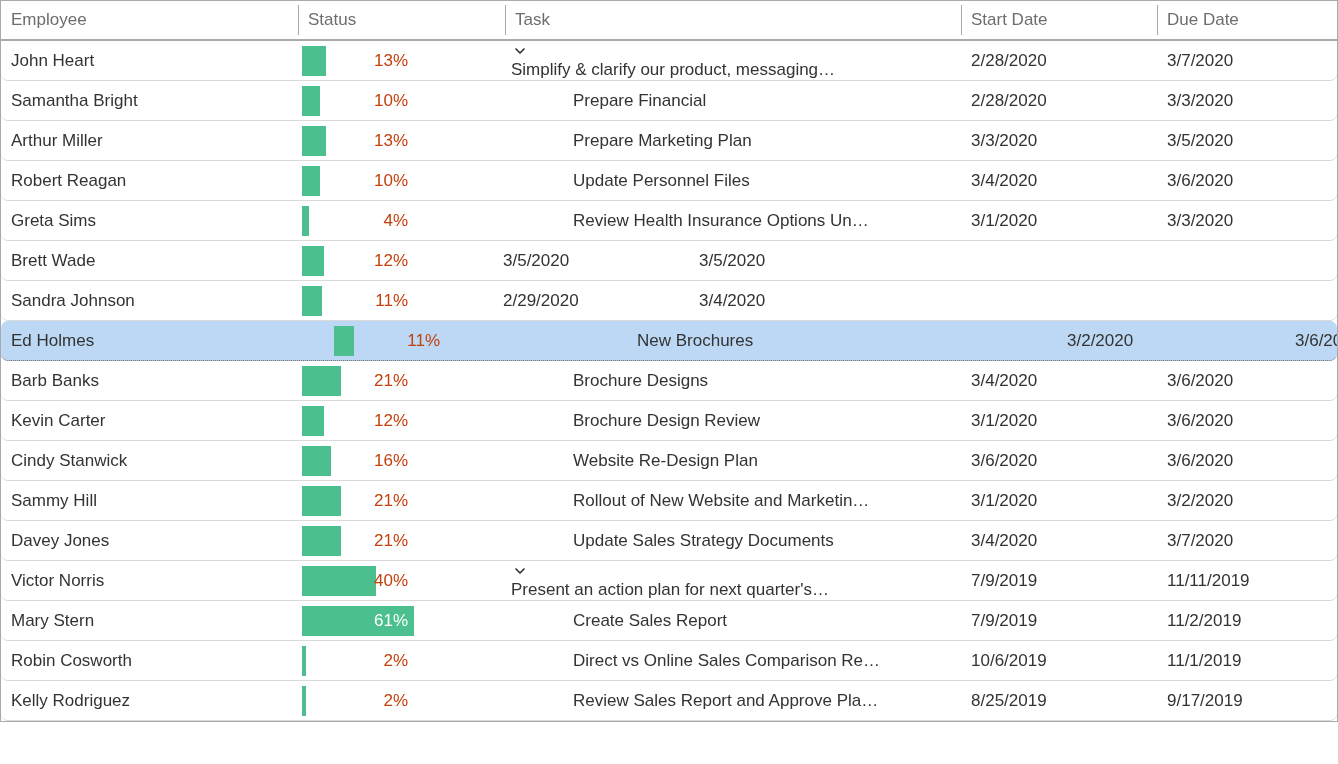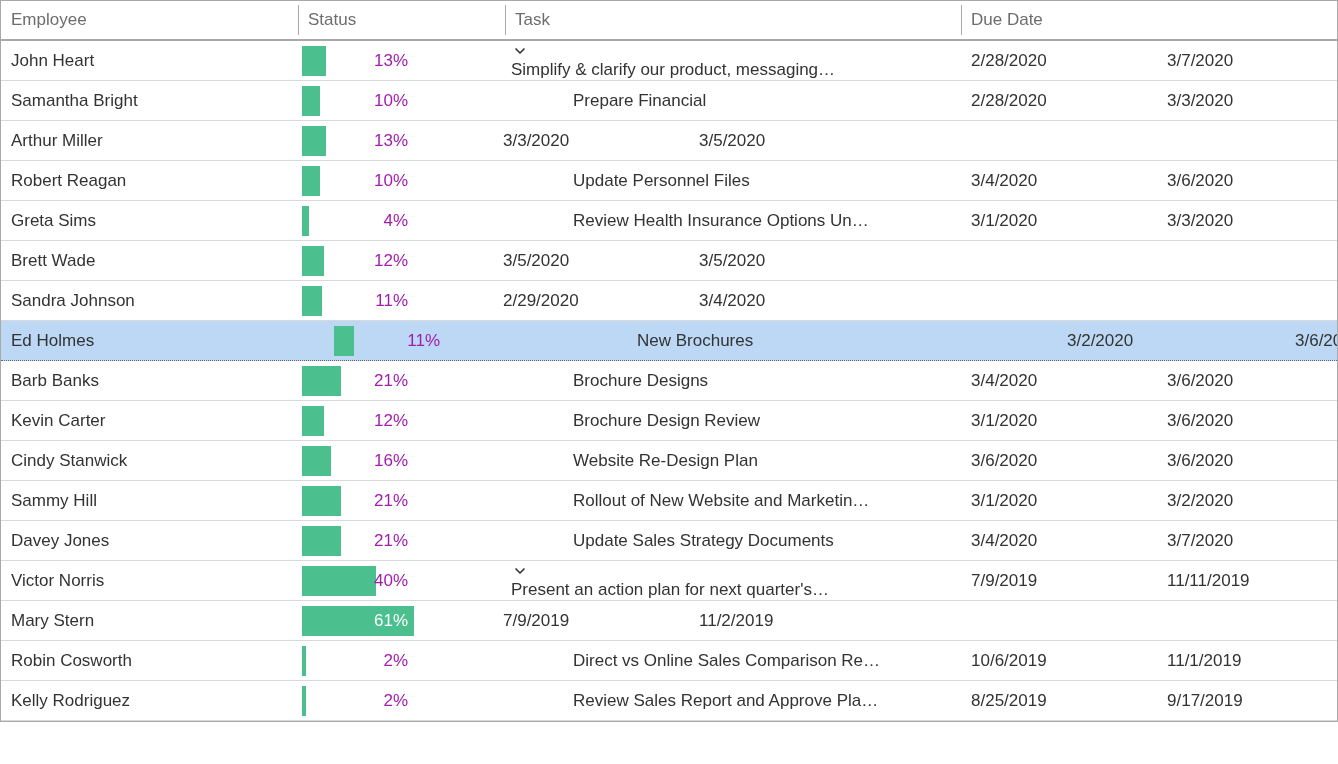--- a/index.html
+++ b/index.html
@@ -45,20 +45,21 @@
   .col-start    { width: 196px; }
   .col-due      { flex: 1; }
 
   .row {
     display: flex;
     height: 40px;
     border-bottom: 1px solid #d9d9d9;
     font-size: 17px;
     color: #333;
     background: #fff;
+    border-radius: 7px;
   }
   .row.selected {
     background: #bcd8f5;
     border-bottom: 1px dotted #666;
     gap: 32px;
   }
   .cell {
     display: flex;
     align-items: center;
     padding: 0 10px;
@@ -89,21 +90,21 @@
   .status-label {
     position: absolute;
     left: 0;
     top: 0;
     height: 100%;
     width: 112px;
     display: flex;
     align-items: center;
     justify-content: flex-end;
     padding-right: 6px;
-    color: #a21caf;
+    color: #c2410c;
     font-size: 17px;
   }
   .status-label.inverted { color: #fff; }
   .task-inner {
     display: flex;
     align-items: flex-start;
     width: 100%;
     overflow: hidden;
     flex-direction: column;
   }
@@ -128,20 +129,21 @@
 </style>
 </head>
 <body>
 
 <div class="grid">
 
   <div class="header-row">
     <div class="header-cell col-employee">Employee</div>
     <div class="header-cell col-status">Status</div>
     <div class="header-cell col-task">Task</div>
+    <div class="header-cell col-start">Start Date</div>
     <div class="header-cell col-due">Due Date</div>
   </div>
 
   <div id="rows-container">
       <div class="row">
         <div class="cell col-employee">John Heart</div>
         <div class="cell col-status status-cell">
           <div class="status-track">
             <div class="status-bar" style="width: 23.92px; background: rgb(75, 191, 141);"></div>
             <div class="status-label">13%</div>
@@ -177,20 +179,25 @@
         <div class="cell col-due">3/3/2020</div>
       </div>
       <div class="row">
         <div class="cell col-employee">Arthur Miller</div>
         <div class="cell col-status status-cell">
           <div class="status-track">
             <div class="status-bar" style="width: 23.92px; background: rgb(75, 191, 141);"></div>
             <div class="status-label">13%</div>
           </div>
         </div>
+        <div class="cell col-task task-cell">
+          <div class="task-inner indent-1">
+            <span class="task-text">Prepare Marketing Plan</span>
+          </div>
+        </div>
         <div class="cell col-start">3/3/2020</div>
         <div class="cell col-due">3/5/2020</div>
       </div>
       <div class="row">
         <div class="cell col-employee">Robert Reagan</div>
         <div class="cell col-status status-cell">
           <div class="status-track">
             <div class="status-bar" style="width: 18.4px; background: rgb(75, 191, 141);"></div>
             <div class="status-label">10%</div>
           </div>
@@ -359,20 +366,25 @@
         <div class="cell col-due">11/11/2019</div>
       </div>
       <div class="row">
         <div class="cell col-employee">Mary Stern</div>
         <div class="cell col-status status-cell">
           <div class="status-track">
             <div class="status-bar" style="width: 112.24px; background: rgb(75, 191, 141);"></div>
             <div class="status-label inverted">61%</div>
           </div>
         </div>
+        <div class="cell col-task task-cell">
+          <div class="task-inner indent-1">
+            <span class="task-text">Create Sales Report</span>
+          </div>
+        </div>
         <div class="cell col-start">7/9/2019</div>
         <div class="cell col-due">11/2/2019</div>
       </div>
       <div class="row">
         <div class="cell col-employee">Robin Cosworth</div>
         <div class="cell col-status status-cell">
           <div class="status-track">
             <div class="status-bar" style="width: 3.68px; background: rgb(75, 191, 141);"></div>
             <div class="status-label">2%</div>
           </div>

